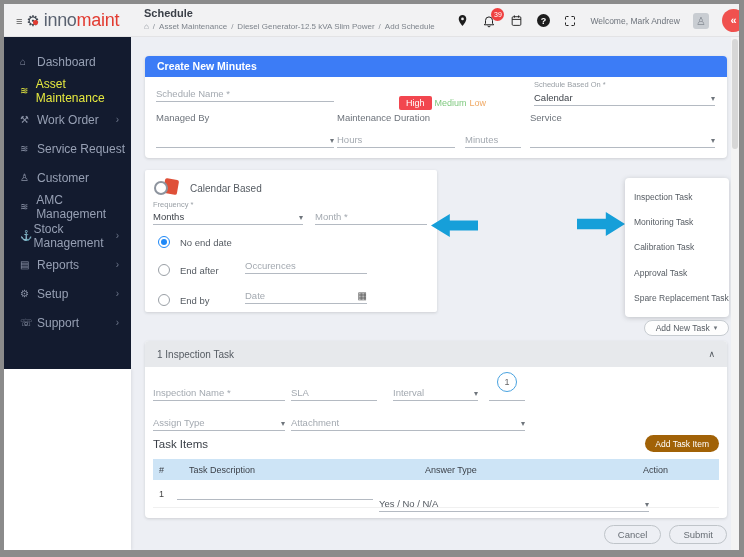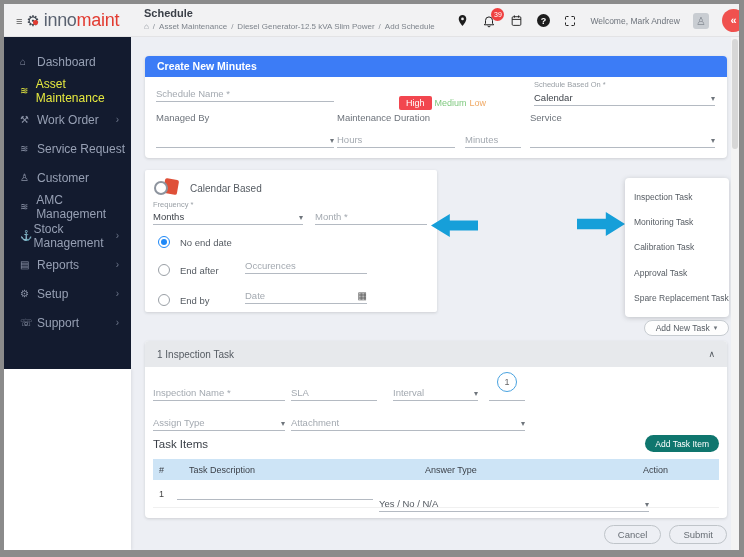--- a/index.html
+++ b/index.html
@@ -73,21 +73,21 @@
   .task-menu { position:absolute; left:621px; top:174px; width:104px; height:139px; background:#fff; border-radius:4px; box-shadow:0 1px 5px rgba(60,64,67,.25); padding:6px 0; display:flex; flex-direction:column; justify-content:space-around; }
   .task-menu .tm-item { padding-left:9px; font-size:8.5px; color:#565c63; cursor:pointer; white-space:nowrap; }
   .add-new-task { position:absolute; left:640px; top:316px; width:85px; height:16px; border:1px solid #c7ccd1; border-radius:9px; background:#fdfdfd; font-size:8.5px; color:#565c63; display:flex; align-items:center; justify-content:center; gap:4px; cursor:pointer; }
 
   
   .insp-head { position:absolute; left:0; top:0; right:0; height:26px; background:#e7e9ec; border-radius:4px 4px 0 0; display:flex; align-items:center; padding:0 12px; }
   .insp-head .t { font-size:10px; color:#555b62; }
   .insp-head .up { margin-left:auto; font-size:9px; color:#555b62; cursor:pointer; }
   .interval-circle { position:absolute; left:352px; top:31px; width:20px; height:20px; border:1px solid #4aa3e0; border-radius:50%; font-size:9px; color:#666; display:flex; align-items:center; justify-content:center; }
   .ti-title { position:absolute; left:8px; top:97px; font-size:11.5px; color:#3a3f47; }
-  .add-task-item { position:absolute; right:8px; top:94px; height:17px; padding:0 10px; background:#0f766e; color:#fff; font-size:8.5px; border-radius:9px; display:flex; align-items:center; cursor:pointer; }
+  .add-task-item { position:absolute; right:8px; top:94px; height:17px; padding:0 10px; background:#a16207; color:#fff; font-size:8.5px; border-radius:9px; display:flex; align-items:center; cursor:pointer; }
   .ttable { position:absolute; left:8px; top:118px; width:566px; }
   .thead { height:21px; background:#cde4f6; display:flex; align-items:center; font-size:9px; color:#3a3f47; }
   .trow { position:relative; height:28px; font-size:9px; color:#444; border-bottom:1px solid #f0f0f0; }
   .c-num { width:36px; padding-left:6px; flex:none; }
   .c-desc { width:192px; flex:none; }
   .c-ans { padding-left:44px; flex:1; }
   .c-act { width:76px; text-align:left; flex:none; }
 
   
   .footer-btns { position:absolute; right:12px; top:521px; display:flex; gap:8px; }

